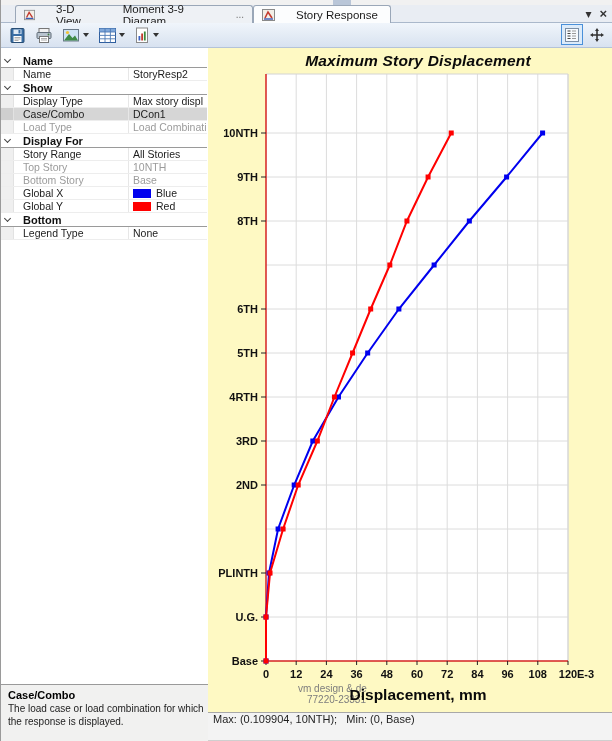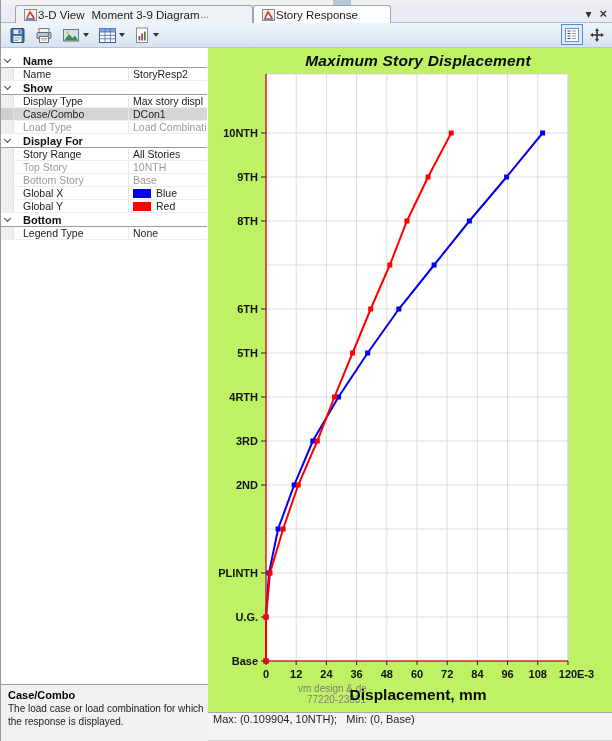--- a/index.html
+++ b/index.html
@@ -8,21 +8,21 @@
   .window { position:relative; width:612px; height:741px; background:#ffffff; overflow:hidden;
             border-left:1px solid #9a9a9a; }
 
   
   .top-strip { position:absolute; left:0; top:0; width:612px; height:5px; background:#f1f1f1; }
   .top-strip .frag { position:absolute; top:0; height:5px; background:#b9c6d8; }
 
   
   .tabbar { position:absolute; left:0; top:5px; width:612px; height:18px; background:#e9edf3;
             border-bottom:1px solid #aab8cb; }
-  .tab { position:absolute; top:0; height:18px; display:flex; align-items:center; gap:1px;
+  .tab { position:absolute; top:0; height:18px; display:flex; align-items:center; gap:21px;
          border:1px solid #9aa7b8; border-bottom:none; border-radius:3px 3px 0 0;
          font-size:11.5px; color:#1a1a1a; padding:0 8px; }
   .tab-inactive { left:14px; width:238px; background:#eef1f5; }
   .tab-active   { left:252px; width:138px; background:#fcfdfe; }
   .tab .sep { color:#777; font-size:10px; }
   .tab-controls { position:absolute; right:6px; top:1px; display:flex; gap:8px; align-items:center;
                   font-size:12px; color:#333; }
   .tab-controls span { cursor:default; line-height:16px; }
   .tab-controls .closex { font-weight:bold; font-size:13px; }
 
@@ -56,21 +56,21 @@
   .pg-row.sel .gut { background:#cfcfcf; }
   .pg-row.dis { color:#9b9b9b; }
   .swatch { width:18px; height:9px; display:inline-block; flex:0 0 auto; }
 
   .desc-box { position:absolute; left:0; right:0; bottom:0; height:57px; background:#f1f1f0;
               border-top:1px solid #9a9a9a; padding:4px 7px; }
   .desc-title { font-size:11px; font-weight:bold; color:#000; margin-bottom:1px; }
   .desc-text { font-size:10px; color:#222; line-height:1.3; width:196px; }
 
   
-  .chart-panel { position:absolute; left:207px; top:48px; width:405px; height:664px; background:#bef264; }
+  .chart-panel { position:absolute; left:207px; top:48px; width:405px; height:664px; background:#fef9c3; }
   .chart-title { position:absolute; left:30px; top:4px; width:360px; text-align:center;
                  font-size:15.5px; font-weight:bold; font-style:italic; color:#0a0a0a;
                  letter-spacing:0.2px; }
   .chart-svg { position:absolute; left:0; top:0; }
   .watermark { position:absolute; color:#7d7d7d; font-size:10px; line-height:1.15; }
   .wm1 { left:90px; top:635px; }
   .wm2 { left:99px; top:646px; }
   .xaxis-title { position:absolute; left:30px; top:638px; width:360px; text-align:center;
                  font-size:15.5px; font-weight:bold; color:#0a0a0a; }
 

